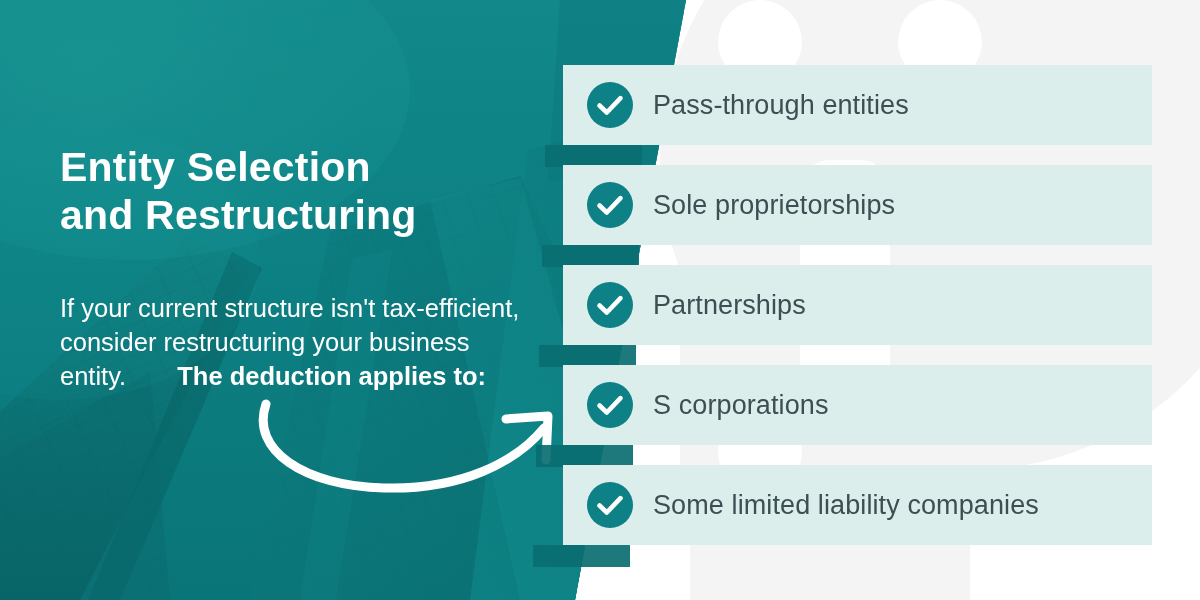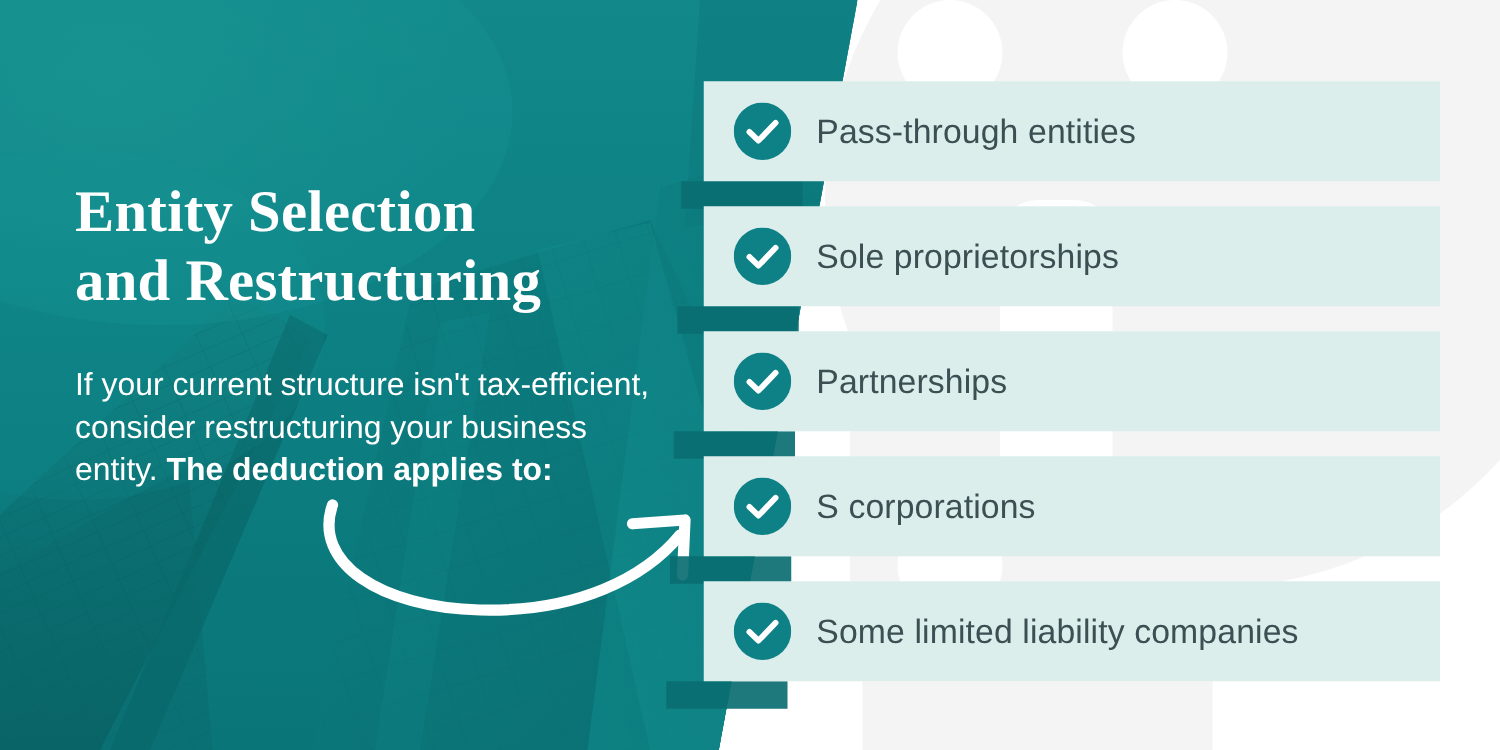--- a/index.html
+++ b/index.html
@@ -47,36 +47,36 @@
       linear-gradient(180deg, #12888a 0%, #0d8184 40%, #0a7578 100%);
   }
   .photo svg { position:absolute; inset:0; width:100%; height:100%; display:block; }
 
   
   .headline {
     position:absolute;
     left:60px; top:143px;
     width:470px;
     color:#ffffff;
-    font-family:Liberation Serif, serif;
-    font-size:47px;
+    font-family:Liberation Sans, sans-serif;
+    font-size:41px;
     line-height:1.18;
     letter-spacing:0.2px;
     white-space:pre-line;
   }
   .body-copy {
     position:absolute;
     left:60px; top:292px;
     width:480px;
     color:#ffffff;
     font-size:25.5px;
     line-height:1.33;
   }
   .body-copy .lead { font-weight:400; }
-  .body-copy .emph { font-weight:700; }
+  .body-copy .emph { font-weight:700;margin-left:44px; }
 
   
   .arrow {
     position:absolute;
     left:244px; top:392px;
     width:330px; height:115px;
     pointer-events:none;
   }
   .arrow svg { display:block; width:100%; height:100%; }
 

